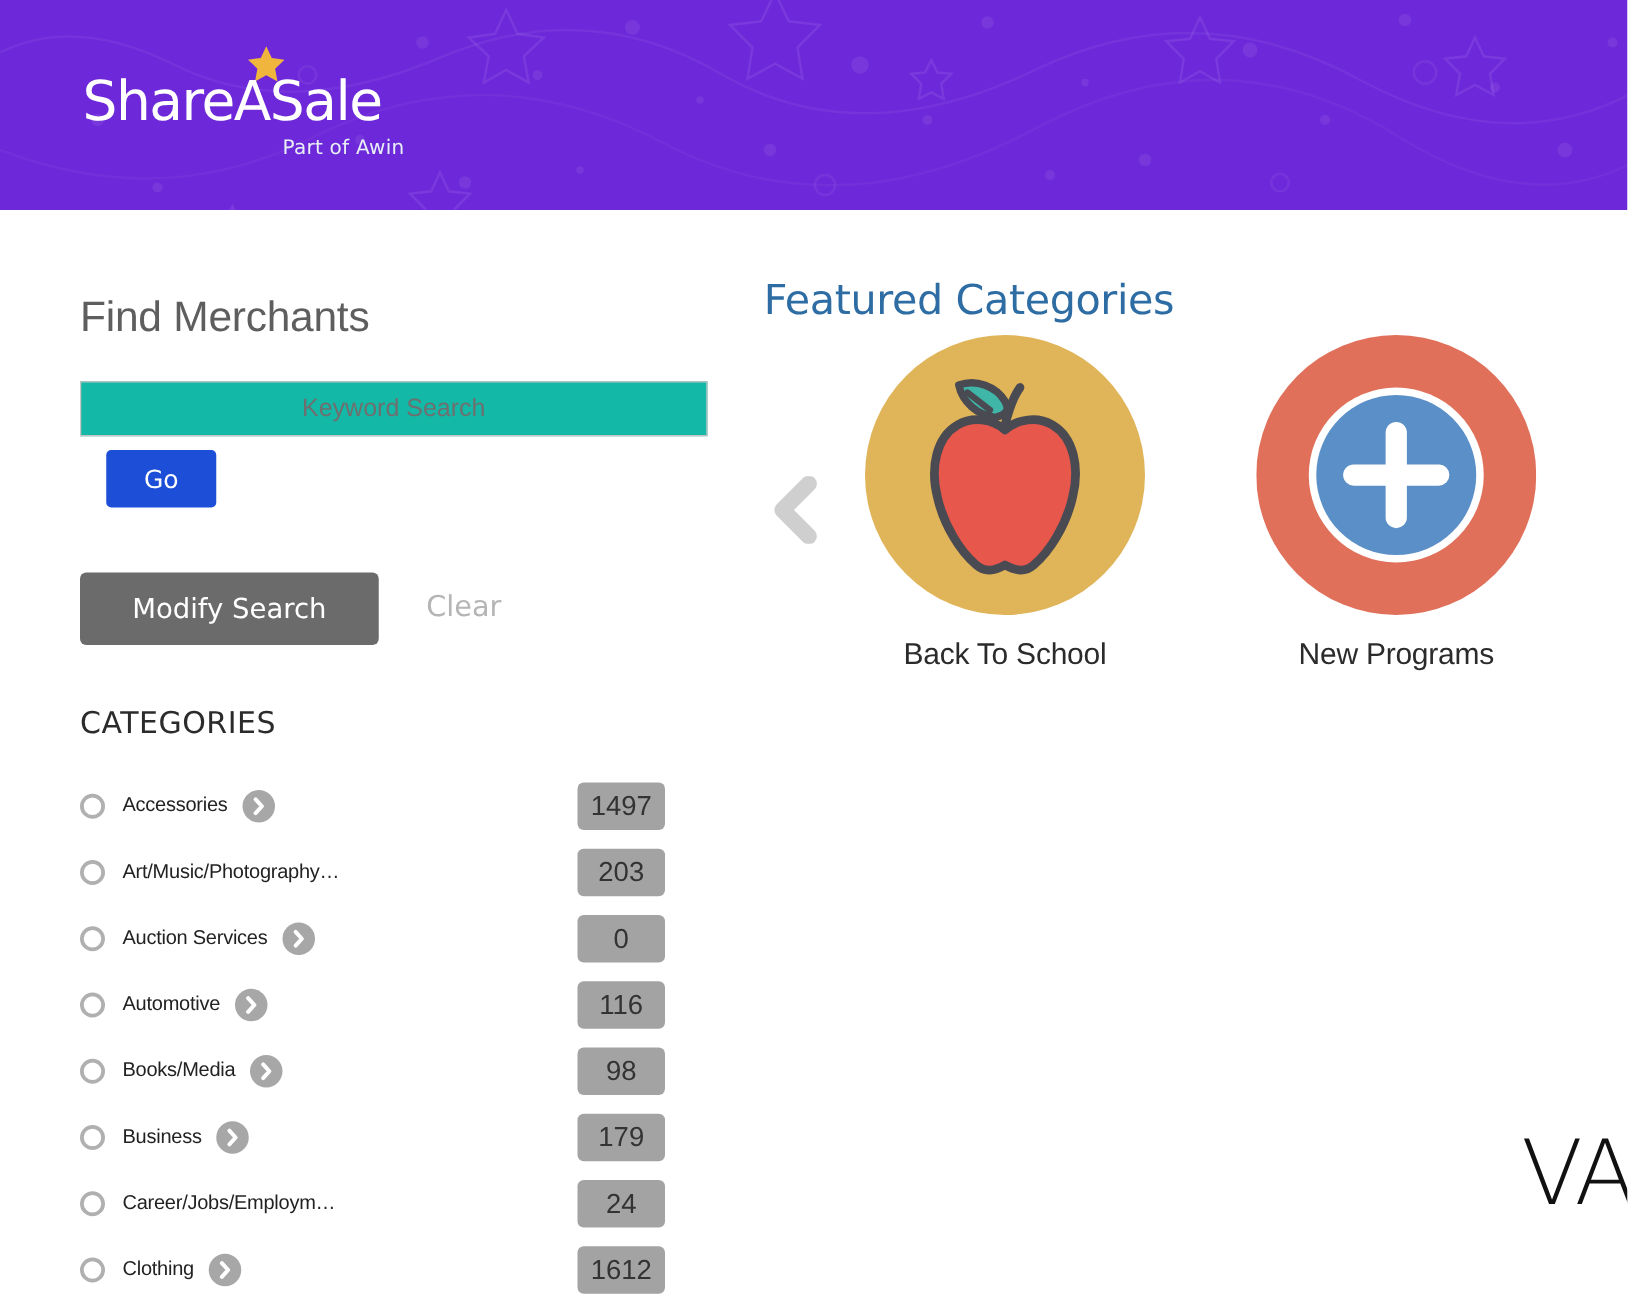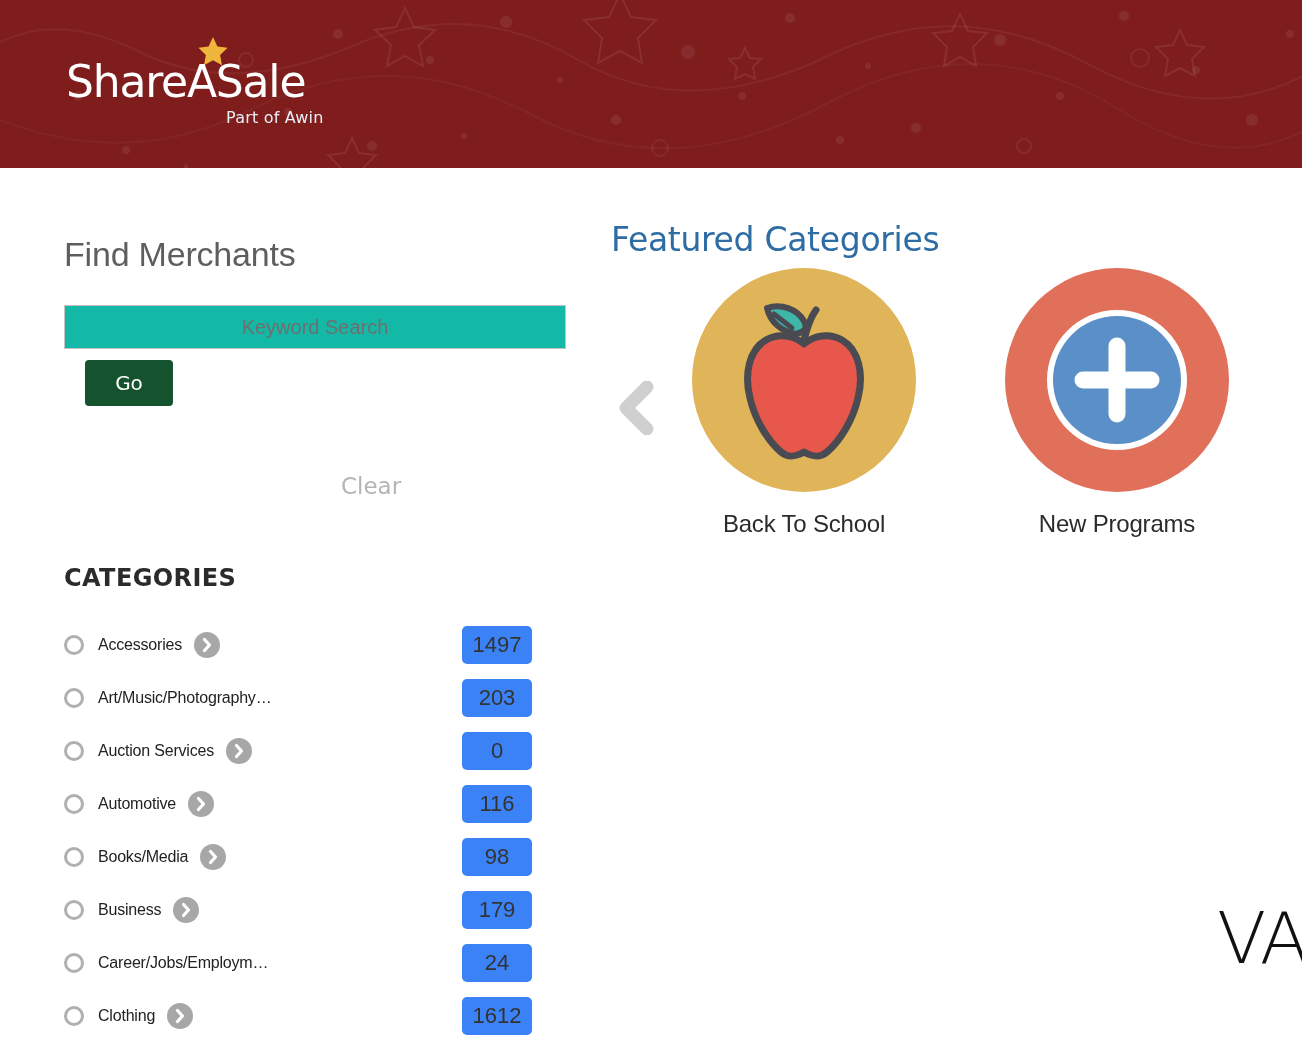--- a/index.html
+++ b/index.html
@@ -14,21 +14,21 @@
     overflow: hidden;
     font-family: "Liberation Sans", sans-serif;
     -webkit-font-smoothing: antialiased;
   }
 
   
   .header {
     position: relative;
     width: 1302px;
     height: 168px;
-    background: #7f1d1d;
+    background: #6d28d9;
     overflow: hidden;
   }
   .header-pattern {
     position: absolute;
     inset: 0;
     pointer-events: none;
     opacity: 0.5;
   }
   .header-inner {
     position: relative;
@@ -148,21 +148,21 @@
   .search-input::placeholder {
     color: #6f6f6f;
     opacity: 1;
   }
   .go-button {
     position: absolute;
     left: 85px;
     top: 192px;
     width: 88px;
     height: 46px;
-    background: #14532d;
+    background: #1d4ed8;
     color: #ffffff;
     border: none;
     border-radius: 4px;
     font-family: "DejaVu Sans", sans-serif;
     font-size: 20px;
     cursor: pointer;
     padding: 0;
     text-align: center;
   }
   .modify-button {
@@ -191,21 +191,21 @@
     text-decoration: none;
     white-space: nowrap;
   }
 
   .categories-heading {
     position: absolute;
     left: 64px;
     top: 396px;
     font-family: "DejaVu Sans", sans-serif;
     font-size: 24px;
-    font-weight: 700;
+    font-weight: 400;
     color: #2b2b2b;
     letter-spacing: 0.4px;
   }
 
   .category-list {
     position: absolute;
     left: 64px;
     top: 450px;
     width: 470px;
   }
@@ -241,21 +241,21 @@
     display: flex;
     align-items: center;
     justify-content: center;
   }
   .chev-icon.hidden { visibility: hidden; width: 0; margin-left: 0; }
   .count-badge {
     position: absolute;
     left: 398px;
     width: 70px;
     height: 38px;
-    background: #3b82f6;
+    background: #a3a3a3;
     border-radius: 5px;
     display: flex;
     align-items: center;
     justify-content: center;
     font-size: 22px;
     color: #333333;
     box-sizing: border-box;
   }
 
   
@@ -391,20 +391,21 @@
 <div class="content">
 
   <div class="left-panel">
 
     <h1 class="page-title">Find Merchants</h1>
 
     <input class="search-input" type="text" placeholder="Keyword Search" style="">
 
     <button class="go-button">Go</button>
 
+    <button class="modify-button">Modify Search</button>
     <a class="clear-link" href="#">Clear</a>
 
     <div class="categories-heading">CATEGORIES</div>
 
     <div class="category-list">
 
       <div class="category-row">
         <span class="radio-ring"></span>
         <span class="cat-label">Accessories</span>
         <span class="chev-icon">

